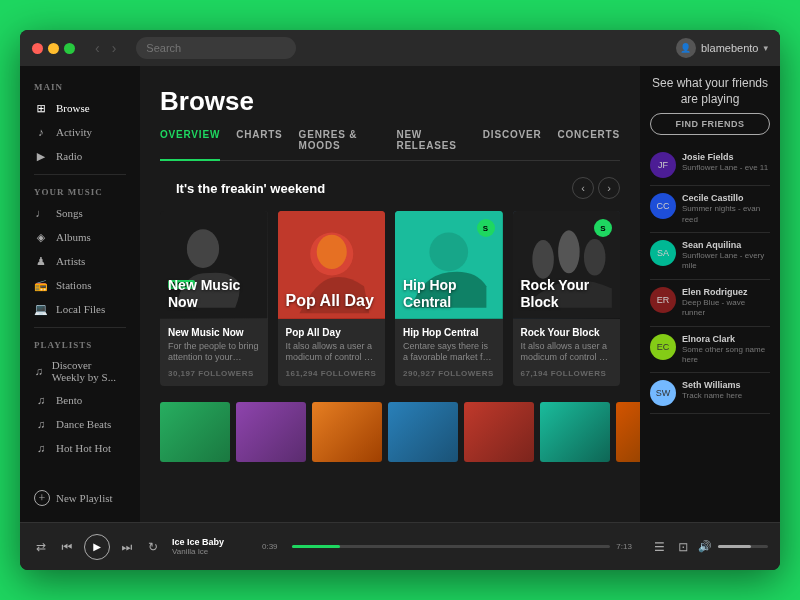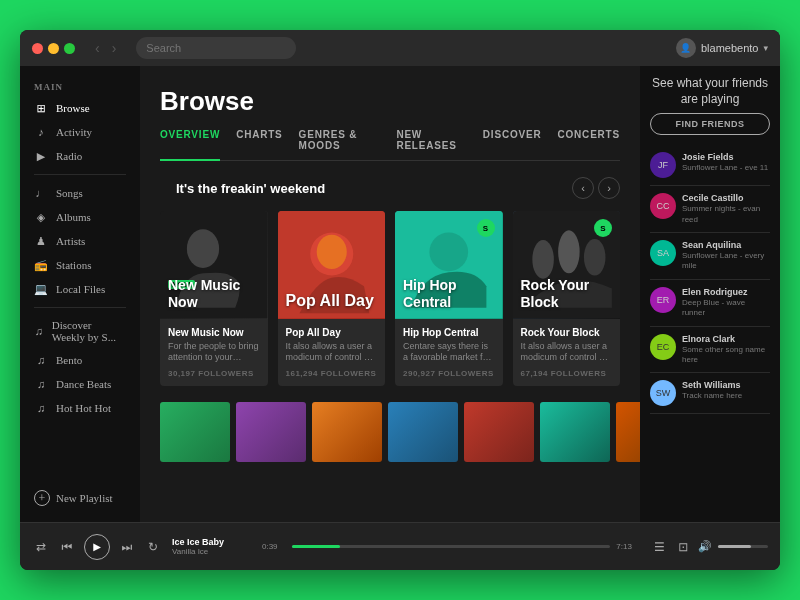--- a/index.html
+++ b/index.html
@@ -543,20 +543,21 @@
       </div>
       <div class="sidebar-item">
         <span class="si-icon">♪</span>
         <span>Activity</span>
       </div>
       <div class="sidebar-item">
         <span class="si-icon">▶</span>
         <span>Radio</span>
       </div>
       <div class="sidebar-divider"></div>
+      <div class="sidebar-section-label">YOUR MUSIC</div>
       <div class="sidebar-item">
         <span class="si-icon">♩</span>
         <span>Songs</span>
       </div>
       <div class="sidebar-item">
         <span class="si-icon">◈</span>
         <span>Albums</span>
       </div>
       <div class="sidebar-item">
         <span class="si-icon">♟</span>
@@ -564,20 +565,21 @@
       </div>
       <div class="sidebar-item">
         <span class="si-icon">📻</span>
         <span>Stations</span>
       </div>
       <div class="sidebar-item">
         <span class="si-icon">💻</span>
         <span>Local Files</span>
       </div>
       <div class="sidebar-divider"></div>
+      <div class="sidebar-section-label">PLAYLISTS</div>
       <div class="sidebar-item">
         <span class="si-icon">♫</span>
         <span>Discover Weekly by S...</span>
       </div>
       <div class="sidebar-item">
         <span class="si-icon">♫</span>
         <span>Bento</span>
       </div>
       <div class="sidebar-item">
         <span class="si-icon">♫</span>
@@ -724,35 +726,35 @@
       </div>
 
       <div class="friend-item">
         <div class="friend-avatar">JF</div>
         <div class="friend-info">
           <div class="friend-name">Josie Fields</div>
           <div class="friend-track">Sunflower Lane - eve 11</div>
         </div>
       </div>
       <div class="friend-item">
-        <div class="friend-avatar" style="background:#be185d;text-align:center;">CC</div>
+        <div class="friend-avatar" style="background:#1d4ed8;text-align:center;">CC</div>
         <div class="friend-info">
           <div class="friend-name">Cecile Castillo</div>
           <div class="friend-track">Summer nights - evan reed</div>
         </div>
       </div>
       <div class="friend-item">
         <div class="friend-avatar" style="background:#00b894;">SA</div>
         <div class="friend-info">
           <div class="friend-name">Sean Aquilina</div>
           <div class="friend-track">Sunflower Lane - every mile</div>
         </div>
       </div>
       <div class="friend-item">
-        <div class="friend-avatar" style="background:#a21caf;">ER</div>
+        <div class="friend-avatar" style="background:#7f1d1d;">ER</div>
         <div class="friend-info">
           <div class="friend-name">Elen Rodriguez</div>
           <div class="friend-track">Deep Blue - wave runner</div>
         </div>
       </div>
       <div class="friend-item">
         <div class="friend-avatar" style="background:#84cc16;color:#333;">EC</div>
         <div class="friend-info">
           <div class="friend-name">Elnora Clark</div>
           <div class="friend-track">Some other song name here</div>

